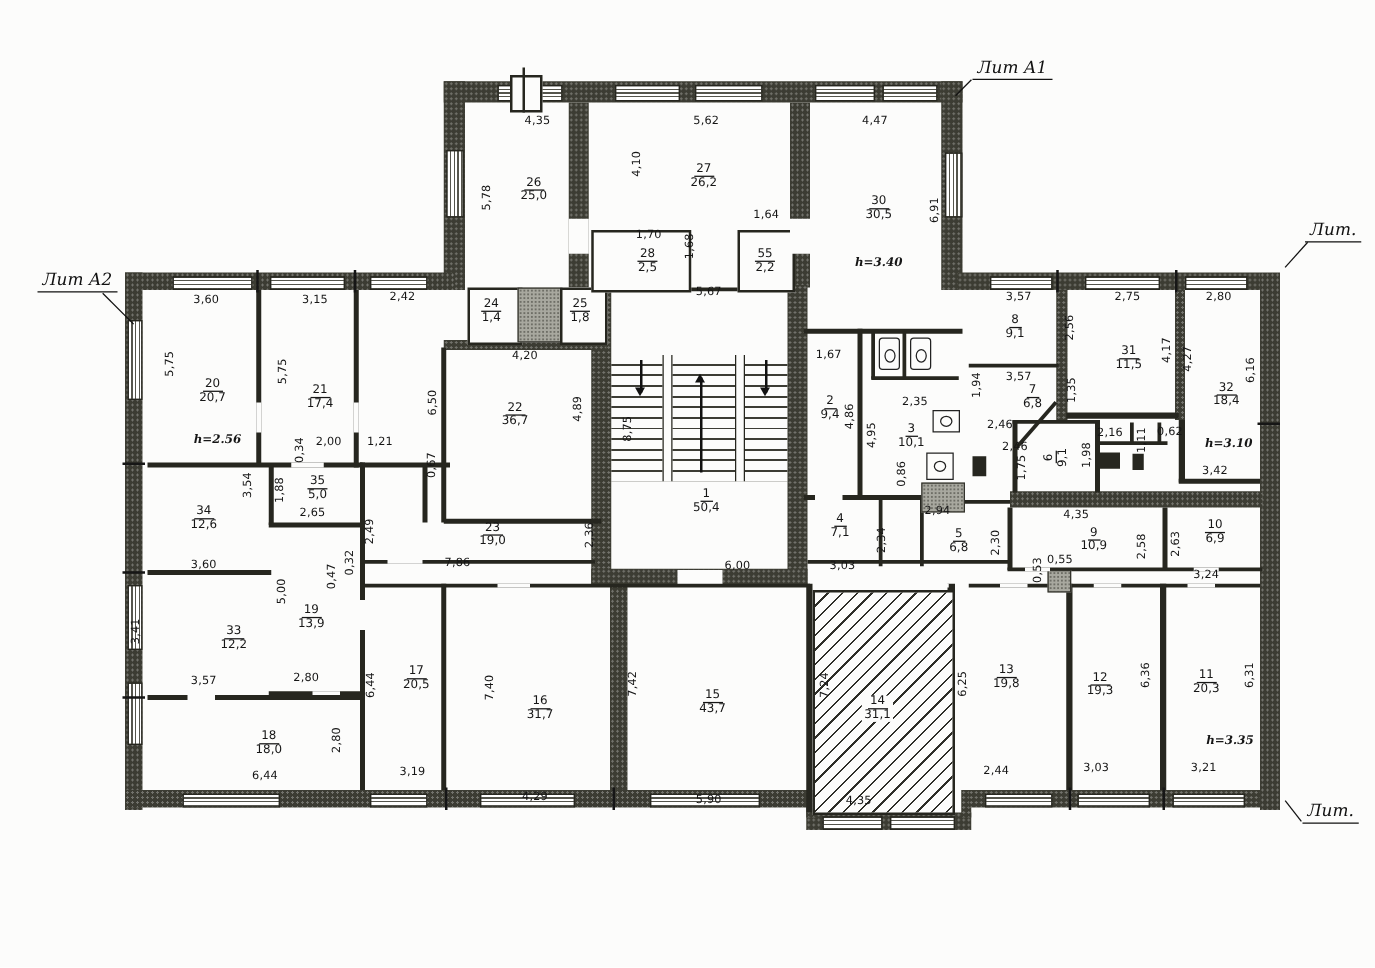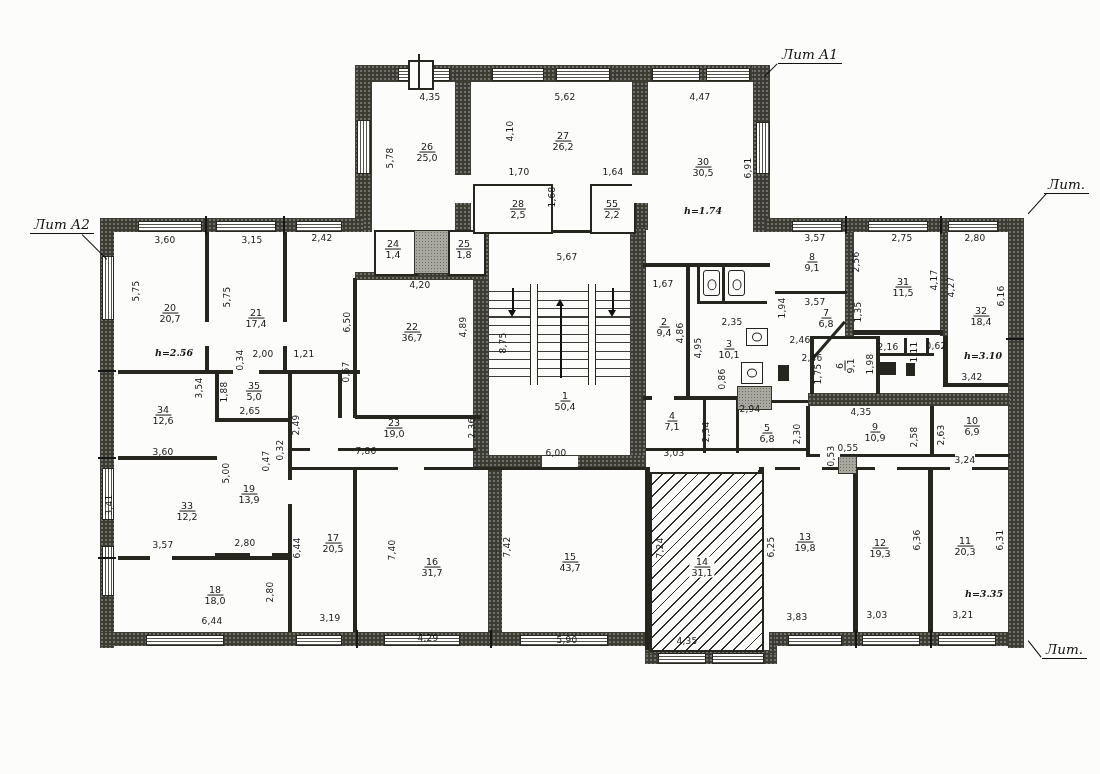--- a/index.html
+++ b/index.html
@@ -215,42 +215,42 @@
   <div class="lead" style="left:1046px;top:193px;width:27px;transform:rotate(132deg);"></div>
   <div class="lit" style="left:1042px;top:641px;">Лит.</div>
   <div class="lead" style="left:1028px;top:640px;width:21px;transform:rotate(52deg);"></div>
 
   <div class="dim" style="left:430px;top:97px">4,35</div>
   <div class="dim" style="left:565px;top:97px">5,62</div>
   <div class="dim" style="left:700px;top:97px">4,47</div>
   <div class="dim v" style="left:390px;top:158px">5,78</div>
   <div class="dim v" style="left:510px;top:131px">4,10</div>
   <div class="dim v" style="left:748px;top:168px">6,91</div>
-  <div class="dim" style="left:519px;top:172px">1,70</div>
+  <div class="dim" style="left:519px;top:188px">1,70</div>
   <div class="dim" style="left:613px;top:172px">1,64</div>
   <div class="dim v" style="left:552px;top:197px">1,68</div>
-  <div class="dim" style="left:567px;top:257px">5,67</div>
+  <div class="dim" style="left:567px;top:234px">5,67</div>
   <div class="dim" style="left:165px;top:240px">3,60</div>
   <div class="dim" style="left:252px;top:240px">3,15</div>
   <div class="dim" style="left:322px;top:238px">2,42</div>
   <div class="dim v" style="left:136px;top:291px">5,75</div>
   <div class="dim v" style="left:227px;top:297px">5,75</div>
   <div class="dim v" style="left:347px;top:322px">6,50</div>
   <div class="dim" style="left:420px;top:285px">4,20</div>
   <div class="dim v" style="left:463px;top:327px">4,89</div>
   <div class="dim v" style="left:503px;top:343px">8,75</div>
   <div class="dim" style="left:663px;top:284px">1,67</div>
   <div class="dim v" style="left:680px;top:333px">4,86</div>
   <div class="dim v" style="left:698px;top:348px">4,95</div>
   <div class="dim" style="left:732px;top:322px">2,35</div>
   <div class="dim v" style="left:722px;top:379px">0,86</div>
   <div class="dim" style="left:750px;top:409px">2,94</div>
   <div class="dim v" style="left:706px;top:432px">2,34</div>
   <div class="dim v" style="left:797px;top:434px">2,30</div>
-  <div class="dim" style="left:556px;top:453px">6,00</div>
+  <div class="dim" style="left:590px;top:453px">6,00</div>
   <div class="dim" style="left:674px;top:453px">3,03</div>
   <div class="dim v" style="left:240px;top:360px">0,34</div>
   <div class="dim" style="left:263px;top:354px">2,00</div>
   <div class="dim" style="left:304px;top:354px">1,21</div>
   <div class="dim v" style="left:346px;top:372px">0,67</div>
   <div class="dim v" style="left:224px;top:392px">1,88</div>
   <div class="dim v" style="left:199px;top:388px">3,54</div>
   <div class="dim" style="left:250px;top:411px">2,65</div>
   <div class="dim v" style="left:296px;top:425px">2,49</div>
   <div class="dim" style="left:163px;top:452px">3,60</div>
@@ -264,21 +264,21 @@
   <div class="dim" style="left:212px;top:621px">6,44</div>
   <div class="dim v" style="left:270px;top:592px">2,80</div>
   <div class="dim" style="left:330px;top:618px">3,19</div>
   <div class="dim v" style="left:392px;top:550px">7,40</div>
   <div class="dim" style="left:428px;top:638px">4,29</div>
   <div class="dim v" style="left:507px;top:547px">7,42</div>
   <div class="dim" style="left:567px;top:640px">5,90</div>
   <div class="dim v" style="left:660px;top:548px">7,24</div>
   <div class="dim" style="left:687px;top:641px">4,35</div>
   <div class="dim v" style="left:771px;top:547px">6,25</div>
-  <div class="dim" style="left:797px;top:617px">3,83</div>
+  <div class="dim" style="left:797px;top:617px">2,44</div>
   <div class="dim" style="left:848px;top:448px">0,55</div>
   <div class="dim v" style="left:831px;top:456px">0,53</div>
   <div class="dim v" style="left:917px;top:540px">6,36</div>
   <div class="dim" style="left:877px;top:615px">3,03</div>
   <div class="dim v" style="left:1000px;top:540px">6,31</div>
   <div class="dim" style="left:963px;top:615px">3,21</div>
   <div class="dim" style="left:815px;top:238px">3,57</div>
   <div class="dim" style="left:902px;top:238px">2,75</div>
   <div class="dim" style="left:975px;top:238px">2,80</div>
   <div class="dim v" style="left:856px;top:262px">2,56</div>
@@ -333,17 +333,17 @@
   <div class="room" style="left:518px;top:209px"><span class="rn">28</span><span class="ra">2,5</span></div>
   <div class="room" style="left:612px;top:209px"><span class="rn">55</span><span class="ra">2,2</span></div>
   <div class="room" style="left:703px;top:167px"><span class="rn">30</span><span class="ra">30,5</span></div>
   <div class="room" style="left:903px;top:287px"><span class="rn">31</span><span class="ra">11,5</span></div>
   <div class="room" style="left:981px;top:316px"><span class="rn">32</span><span class="ra">18,4</span></div>
   <div class="room" style="left:187px;top:511px"><span class="rn">33</span><span class="ra">12,2</span></div>
   <div class="room" style="left:163px;top:415px"><span class="rn">34</span><span class="ra">12,6</span></div>
   <div class="room" style="left:254px;top:391px"><span class="rn">35</span><span class="ra">5,0</span></div>
 
   <div class="hmark" style="left:174px;top:352px">h=2.56</div>
-  <div class="hmark" style="left:703px;top:210px">h=1.74</div>
+  <div class="hmark" style="left:703px;top:210px">h=3.40</div>
   <div class="hmark" style="left:983px;top:355px">h=3.10</div>
   <div class="hmark" style="left:984px;top:593px">h=3.35</div>
 
 </div>
 
 </body></html>

